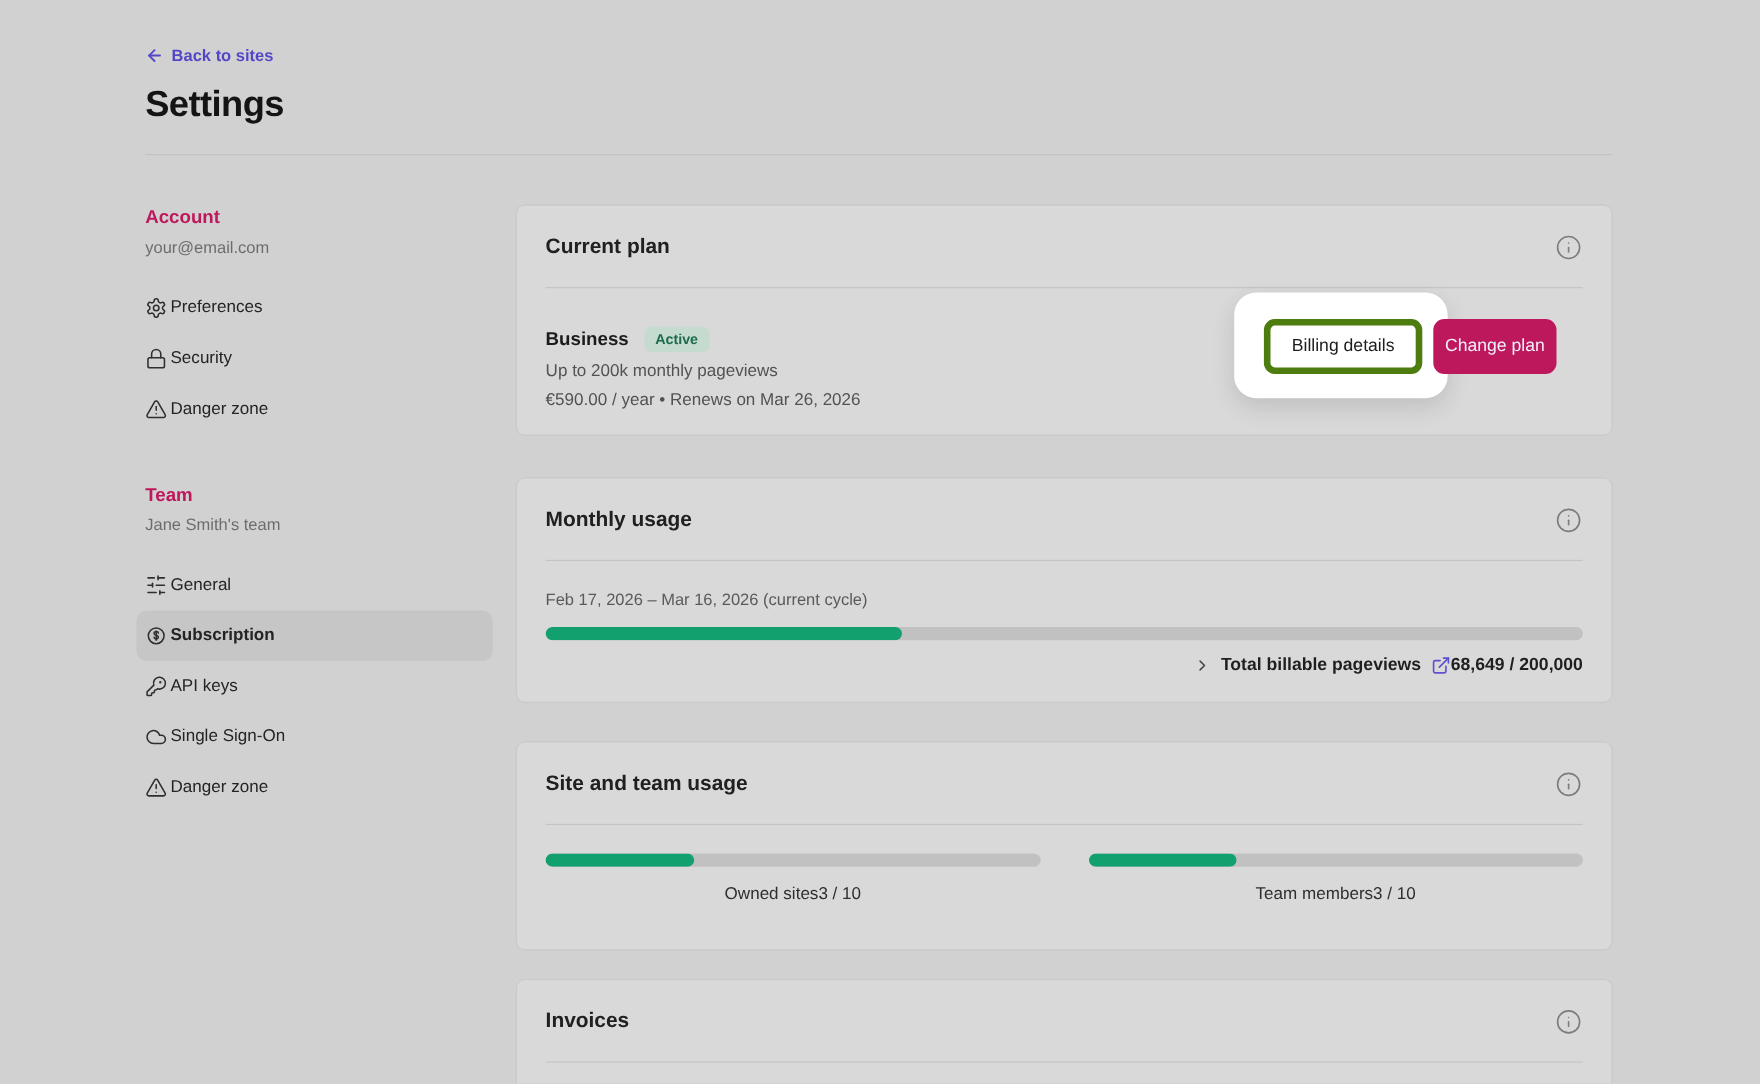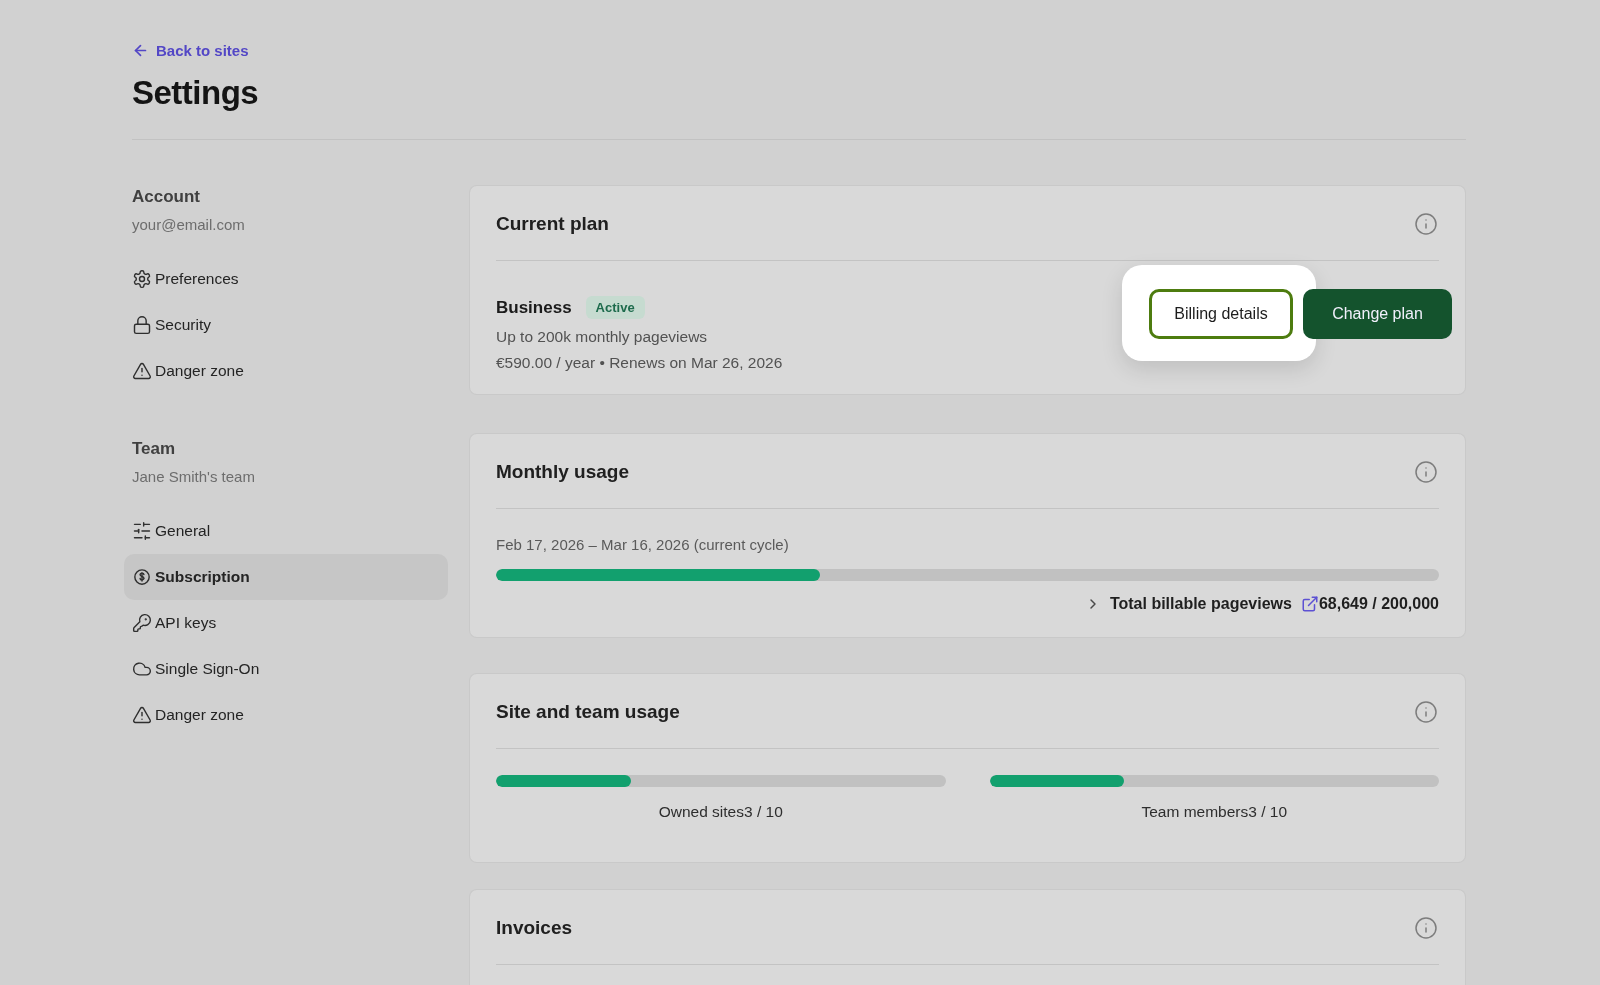--- a/index.html
+++ b/index.html
@@ -24,21 +24,21 @@
   .page-title {
     margin-top:11px;
     font-size:33px; font-weight:700; letter-spacing:-0.5px; color:#141414;
   }
   .top-divider { height:1px; background:#c2c2c2; margin-top:27px; }
 
   .layout { display:flex; gap:21px; margin-top:45px; }
 
   
   .sidebar { width:316px; flex:none; padding-top:2px; }
-  .side-title { font-size:17px; font-weight:700; color:#404040; }
+  .side-title { font-size:17px; font-weight:700; color:#be185d; }
   .side-sub { margin-top:9px; font-size:15px; color:#6d6d6d; }
   .side-nav { margin-top:23px; }
   .side-item {
     display:flex; align-items:center; gap:3px;
     height:46px; padding:0 10px 0 8px;
     margin-left:-8px;
     border-radius:10px;
     cursor:pointer;
     color:#242424; font-size:15.5px;
   }
@@ -83,25 +83,25 @@
     position:absolute; left:652px; top:79px; width:194px; height:96px;
     background:#ffffff; border-radius:20px;
     box-shadow:0 8px 22px rgba(0,0,0,0.12);
     z-index:2;
   }
   .btn { position:absolute; top:103px; height:50px; border-radius:10px;
     font-family:"Liberation Sans", sans-serif; font-size:16px; font-weight:500;
     cursor:pointer; z-index:3; }
   .btn-billing {
     left:679px; width:144px;
-    background:#ffffff; border:3px solid #4d7c0f; color:#1c1c1c;
+    background:#ffffff; border:6px solid #4d7c0f; color:#1c1c1c;
   }
   .btn-change {
-    left:833px; width:149px;
-    background:#14532d; border:none; color:#f1f0fc;
+    left:833px; width:112px;
+    background:#be185d; border:none; color:#f1f0fc;
   }
 
   
   .card-usage { height:205px; margin-top:38px; }
   .cycle-label { margin:27px 26px 0 26px; font-size:15px; color:#5a5a5a; }
   .track {
     height:12px; border-radius:6px; background:#c1c1c1; overflow:hidden;
   }
   .track-main { margin:16px 26px 0 26px; }
   .fill { height:100%; border-radius:6px; background:#12a06e; }

